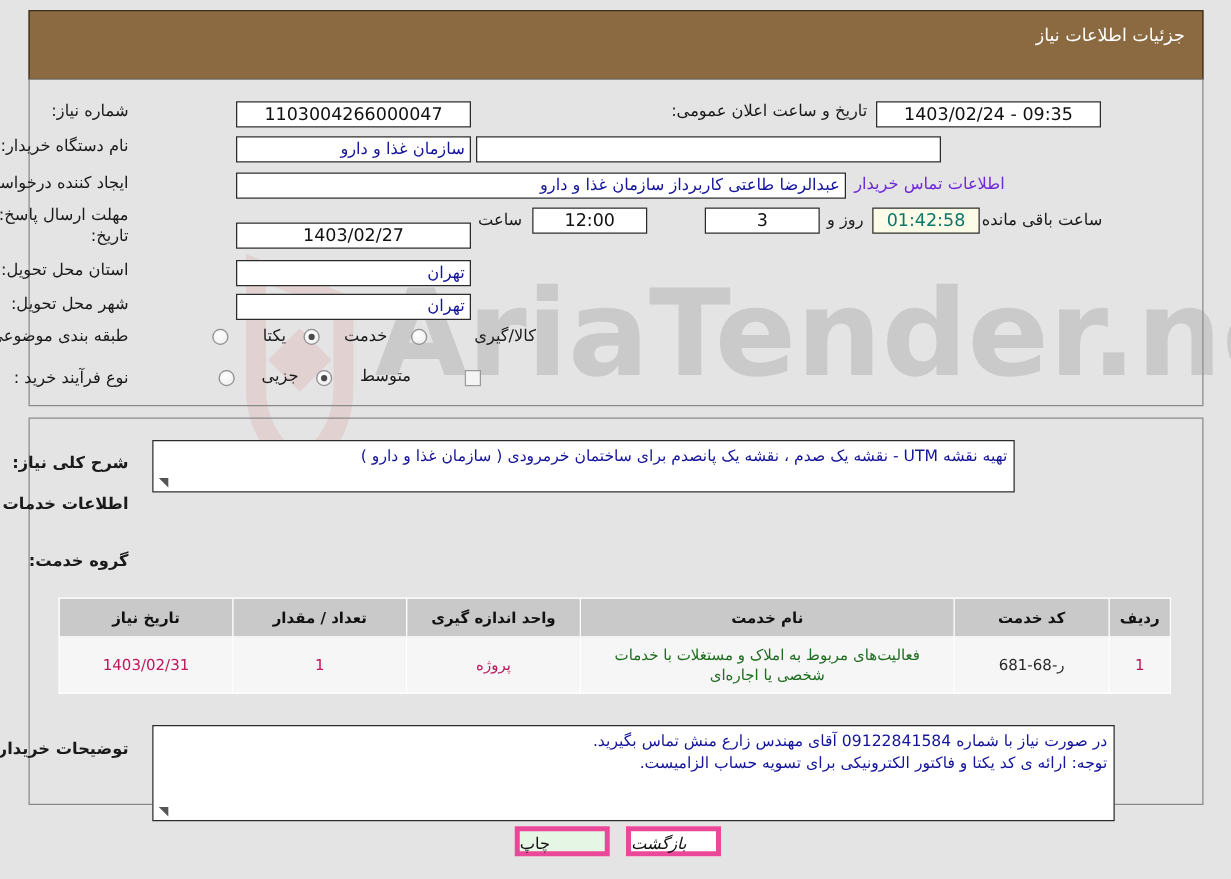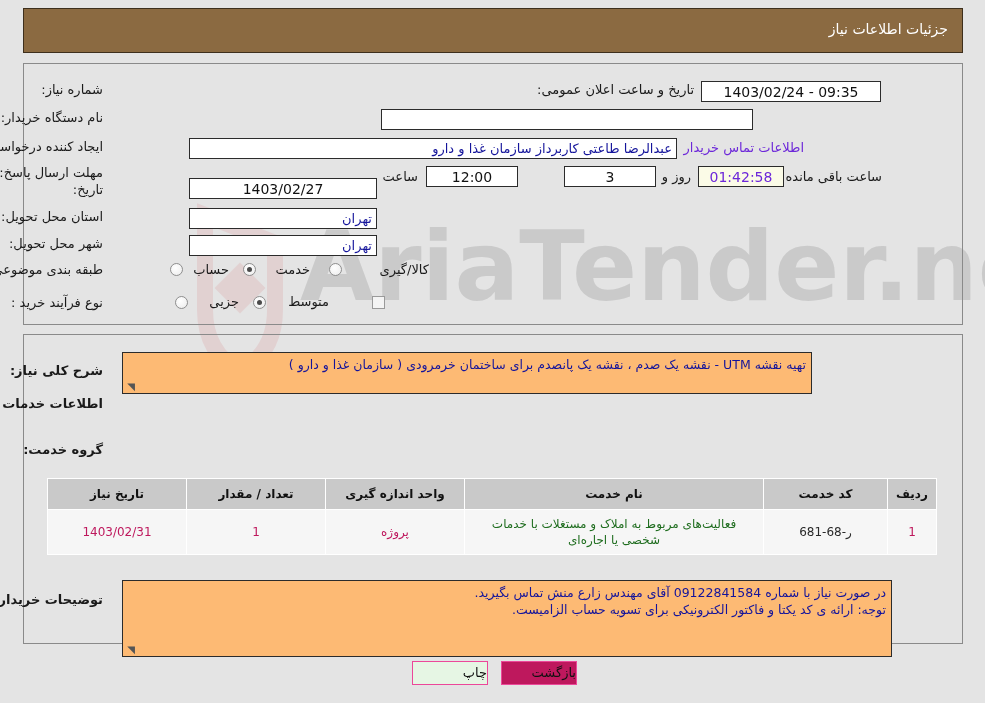--- a/index.html
+++ b/index.html
@@ -24,21 +24,21 @@
     width: 985px; height: 703px;
     pointer-events: none;
     z-index: 5;
   }
 
   
   .header-bar {
     position: absolute;
     left: 23px; top: 8px;
     width: 940px;
-    height: 45px;
+    height: 56px;
     background: #8b6a41;
     border: 1px solid #3d2f1d;
     box-sizing: border-box;
     z-index: 10;
   }
   .header-title {
     position: absolute;
     right: 14px;
     top: 12px;
     color: #ffffff;
@@ -77,21 +77,21 @@
     padding: 0 4px;
     white-space: nowrap;
     overflow: hidden;
     z-index: 12;
   }
   .fld.num { color: #111111; text-align: center; font-size: 14px; }
   .fld.rtl { text-align: right; }
   .fld.blank { color: transparent; }
   .fld.timer {
     background: #fbfbe7;
-    color: #6d28d9;
+    color: #0f766e;
     text-align: center;
     font-size: 14px;
   }
   .link {
     position: absolute;
     font-size: 13px;
     color: #6d28d9;
     cursor: pointer;
     white-space: nowrap;
     z-index: 12;
@@ -120,21 +120,21 @@
     width: 13px; height: 13px;
     border: 1px solid #9a9a9a;
     background: #f4f4f4;
     box-sizing: border-box;
     z-index: 12;
   }
 
   
   .ta {
     position: absolute;
-    background: #fdba74;
+    background: #ffffff;
     border: 1px solid #2b2b2b;
     box-sizing: border-box;
     font-size: 12.5px;
     color: #14149b;
     padding: 3px 5px 0 5px;
     line-height: 17px;
     text-align: right;
     z-index: 12;
     overflow: hidden;
   }
@@ -174,32 +174,32 @@
     text-align: center;
     padding: 5px 6px;
     height: 34px;
   }
   .tbl td.name { color: #1f6d1f; line-height: 16px; }
   .tbl td.code { color: #2a2a2a; }
 
   
   .btn {
     position: absolute;
-    border: 1px solid #ec4899;
+    border: 4px solid #ec4899;
     box-sizing: border-box;
     font-size: 13px;
-    text-align: right;
+    text-align: left;
     line-height: 22px;
     height: 24px;
     cursor: pointer;
     color: #111111;
     z-index: 12;
   }
   .btn-print  { background: #e6f6e4; }
-  .btn-back   { background: #be185d; }
+  .btn-back   { background: #ffffff; font-style: italic; }
 </style>
 </head>
 <body>
 
 <div id="page">
 
   <svg class="watermark" viewBox="0 0 985 703">
     <g opacity="0.22">
       <path d="M205 215 L275 243 L275 310 Q275 352 240 372 Q205 352 205 310 Z" fill="none" stroke="#d98f93" stroke-width="16"></path>
       <rect x="222" y="270" width="36" height="36" transform="rotate(45 240 288)" fill="#d98f93"></rect>
@@ -207,25 +207,27 @@
     <text x="300" y="300" font-family="DejaVu Sans, sans-serif" font-size="96" font-weight="bold" fill="#b6b6b6" opacity="0.55" direction="ltr">AriaTender.net</text>
   </svg>
 
   <div class="header-bar">
     <div class="header-title">جزئیات اطلاعات نیاز</div>
   </div>
 
   <div class="panel" id="panel-top"></div>
 
   <div class="lbl" style="right:882px; top:82px;">شماره نیاز:</div>
+  <div class="fld num" style="right:608px; top:81px; width:188px; height:21px;">1103004266000047</div>
 
   <div class="lbl" style="right:291px; top:82px;">تاریخ و ساعت اعلان عمومی:</div>
   <div class="fld num" style="right:104px; top:81px; width:180px; height:21px;">09:35 - 1403/02/24</div>
 
   <div class="lbl" style="right:882px; top:110px;">نام دستگاه خریدار:</div>
+  <div class="fld rtl" style="right:608px; top:109px; width:188px; height:21px;">سازمان غذا و دارو</div>
   <div class="fld rtl blank" style="right:232px; top:109px; width:372px; height:21px;"></div>
 
   <div class="lbl" style="right:882px; top:139px;">ایجاد کننده درخواست:</div>
   <div class="fld rtl" style="right:308px; top:138px; width:488px; height:21px;">عبدالرضا طاعتی کاربرداز سازمان غذا و دارو</div>
   <div class="link" style="right:181px; top:140px;">اطلاعات تماس خریدار</div>
 
   <div class="lbl" style="right:882px; top:165px;">مهلت ارسال پاسخ: تا</div>
   <div class="lbl" style="right:882px; top:182px;">تاریخ:</div>
 
   <div class="fld num" style="right:608px; top:178px; width:188px; height:21px;">1403/02/27</div>
@@ -237,21 +239,21 @@
   <div class="lbl" style="right:103px; top:169px;">ساعت باقی مانده</div>
 
   <div class="lbl" style="right:882px; top:209px;">استان محل تحویل:</div>
   <div class="fld rtl" style="right:608px; top:208px; width:188px; height:21px;">تهران</div>
 
   <div class="lbl" style="right:882px; top:236px;">شهر محل تحویل:</div>
   <div class="fld rtl" style="right:608px; top:235px; width:188px; height:21px;">تهران</div>
 
   <div class="lbl" style="right:882px; top:262px;">طبقه بندی موضوعی:</div>
   <div class="radio" style="right:802px; top:263px;"></div>
-  <div class="lbl" style="right:756px; top:262px;">حساب</div>
+  <div class="lbl" style="right:756px; top:262px;">یکتا</div>
   <div class="radio on" style="right:729px; top:263px;"></div>
   <div class="lbl" style="right:675px; top:262px;">خدمت</div>
   <div class="radio" style="right:643px; top:263px;"></div>
   <div class="lbl" style="right:556px; top:262px;">کالا/گیری</div>
 
   <div class="lbl" style="right:882px; top:295px;">نوع فرآیند خرید :</div>
   <div class="radio" style="right:797px; top:296px;"></div>
   <div class="lbl" style="right:746px; top:294px;">جزیی</div>
   <div class="radio on" style="right:719px; top:296px;"></div>
   <div class="lbl" style="right:656px; top:294px;">متوسط</div>

